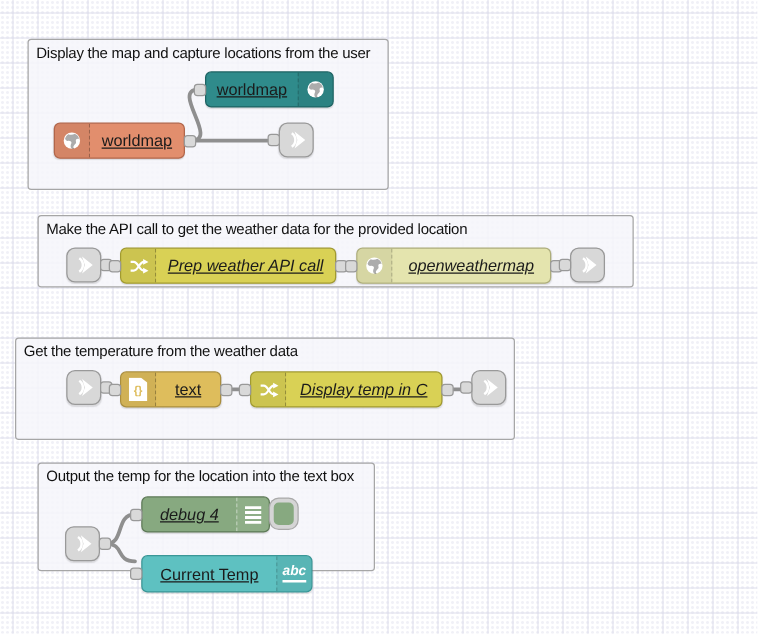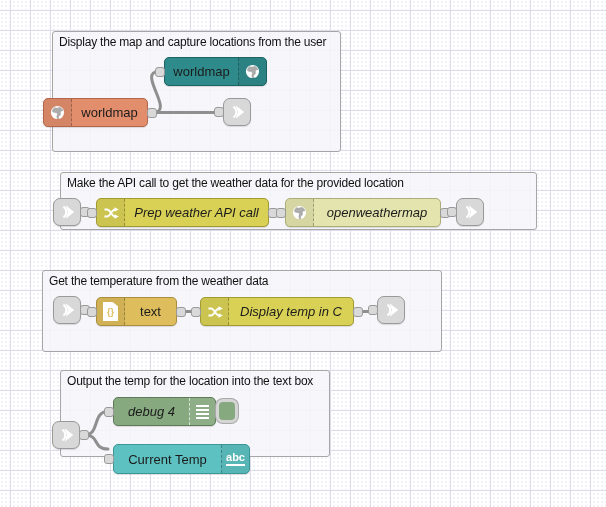--- a/index.html
+++ b/index.html
@@ -13,40 +13,40 @@
       linear-gradient(to right,#dcdceb 1px,transparent 1px),
       linear-gradient(to bottom,#dcdceb 1px,transparent 1px),
       radial-gradient(circle,#f1f1f7 1px,transparent 1.3px);
     background-size:20px 20px,20px 20px,4px 4px;
     background-position:10px 10px,10px 10px,0 0;
   }
 
   .group{
     position:absolute;z-index:1;
     background:rgba(246,246,250,0.85);
-    border:1.5px solid #a6a6a6;border-radius:3px;margin-left:30px;
+    border:1.5px solid #a6a6a6;border-radius:3px;
   }
   .group-title{
     position:absolute;top:3px;left:6px;
     font-size:12px;letter-spacing:-0.2px;color:#111;white-space:nowrap;
   }
 
   .wires{position:absolute;left:0;top:0;z-index:2;pointer-events:none;}
   .wires path{fill:none;stroke-width:3;stroke-linecap:round;}
 
   .node{
     position:absolute;z-index:3;height:29px;
     border:1px solid;border-radius:5px;
     display:flex;align-items:stretch;
     font-size:13px;color:#1b1b1b;
     box-shadow:0 1px 1px rgba(0,0,0,0.12);
   }
   .nlabel{
     flex:1;display:flex;align-items:center;justify-content:center;
-    padding:0 5px;white-space:nowrap;overflow:hidden;
+    padding:0 5px;white-space:nowrap;overflow:hidden;text-decoration:underline;
   }
   .it{font-style:italic;}
 
   .icon-box{
     width:28px;flex:0 0 28px;display:flex;align-items:center;justify-content:center;
     background:rgba(0,0,0,0.06);
   }
   .icon-box.left{border-right:1px dashed rgba(0,0,0,0.28);border-radius:4px 0 0 4px;}
   .icon-box.right{border-left:1px dashed rgba(0,0,0,0.28);border-radius:0 4px 4px 0;}
   .icon-box.white-sep{border-left:1px dashed rgba(255,255,255,0.65);background:rgba(255,255,255,0.06);}
@@ -70,21 +70,21 @@
     font-weight:bold;font-size:9px;
   }
 
   .lines-icon{
     width:13px;height:14px;
     background:repeating-linear-gradient(to bottom,#fff 0px,#fff 2px,transparent 2px,transparent 4px);
   }
 
   .abc-glyph{
     color:#fff;font-weight:bold;font-size:11px;line-height:1;
-    border-bottom:2px solid #fff;padding-bottom:1px;
+    border-bottom:2px solid #fff;padding-bottom:1px;font-style:italic;
   }
 
   .debug-toggle{
     position:absolute;left:216px;top:399px;width:22px;height:24px;z-index:3;
     border:3px solid #d5d5d5;border-radius:7px;
     box-shadow:0 0 0 1px #a9a9a9;
   }
   .svg-i{display:block;}
 </style>
 </head>

